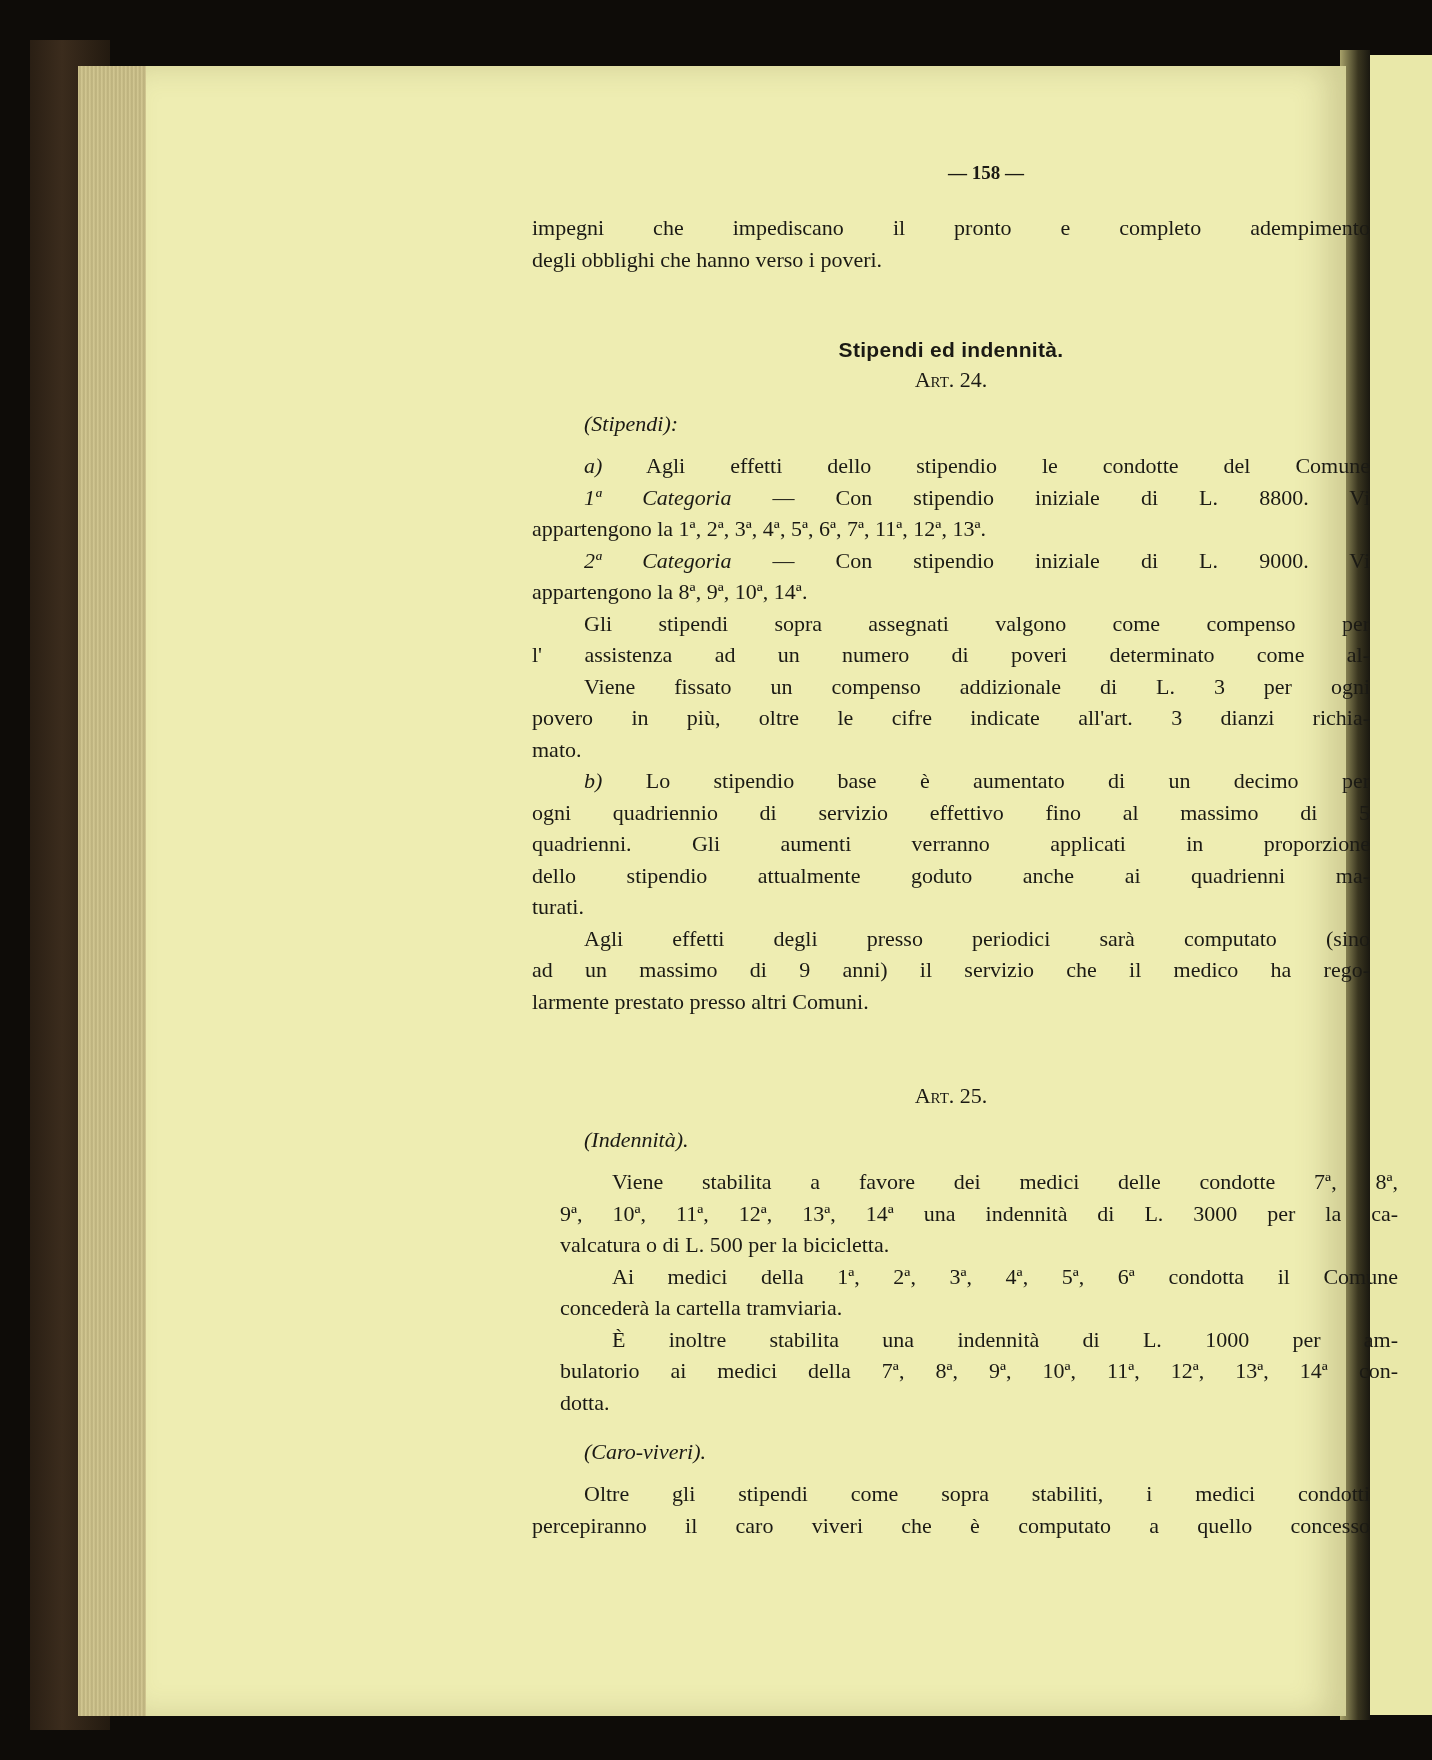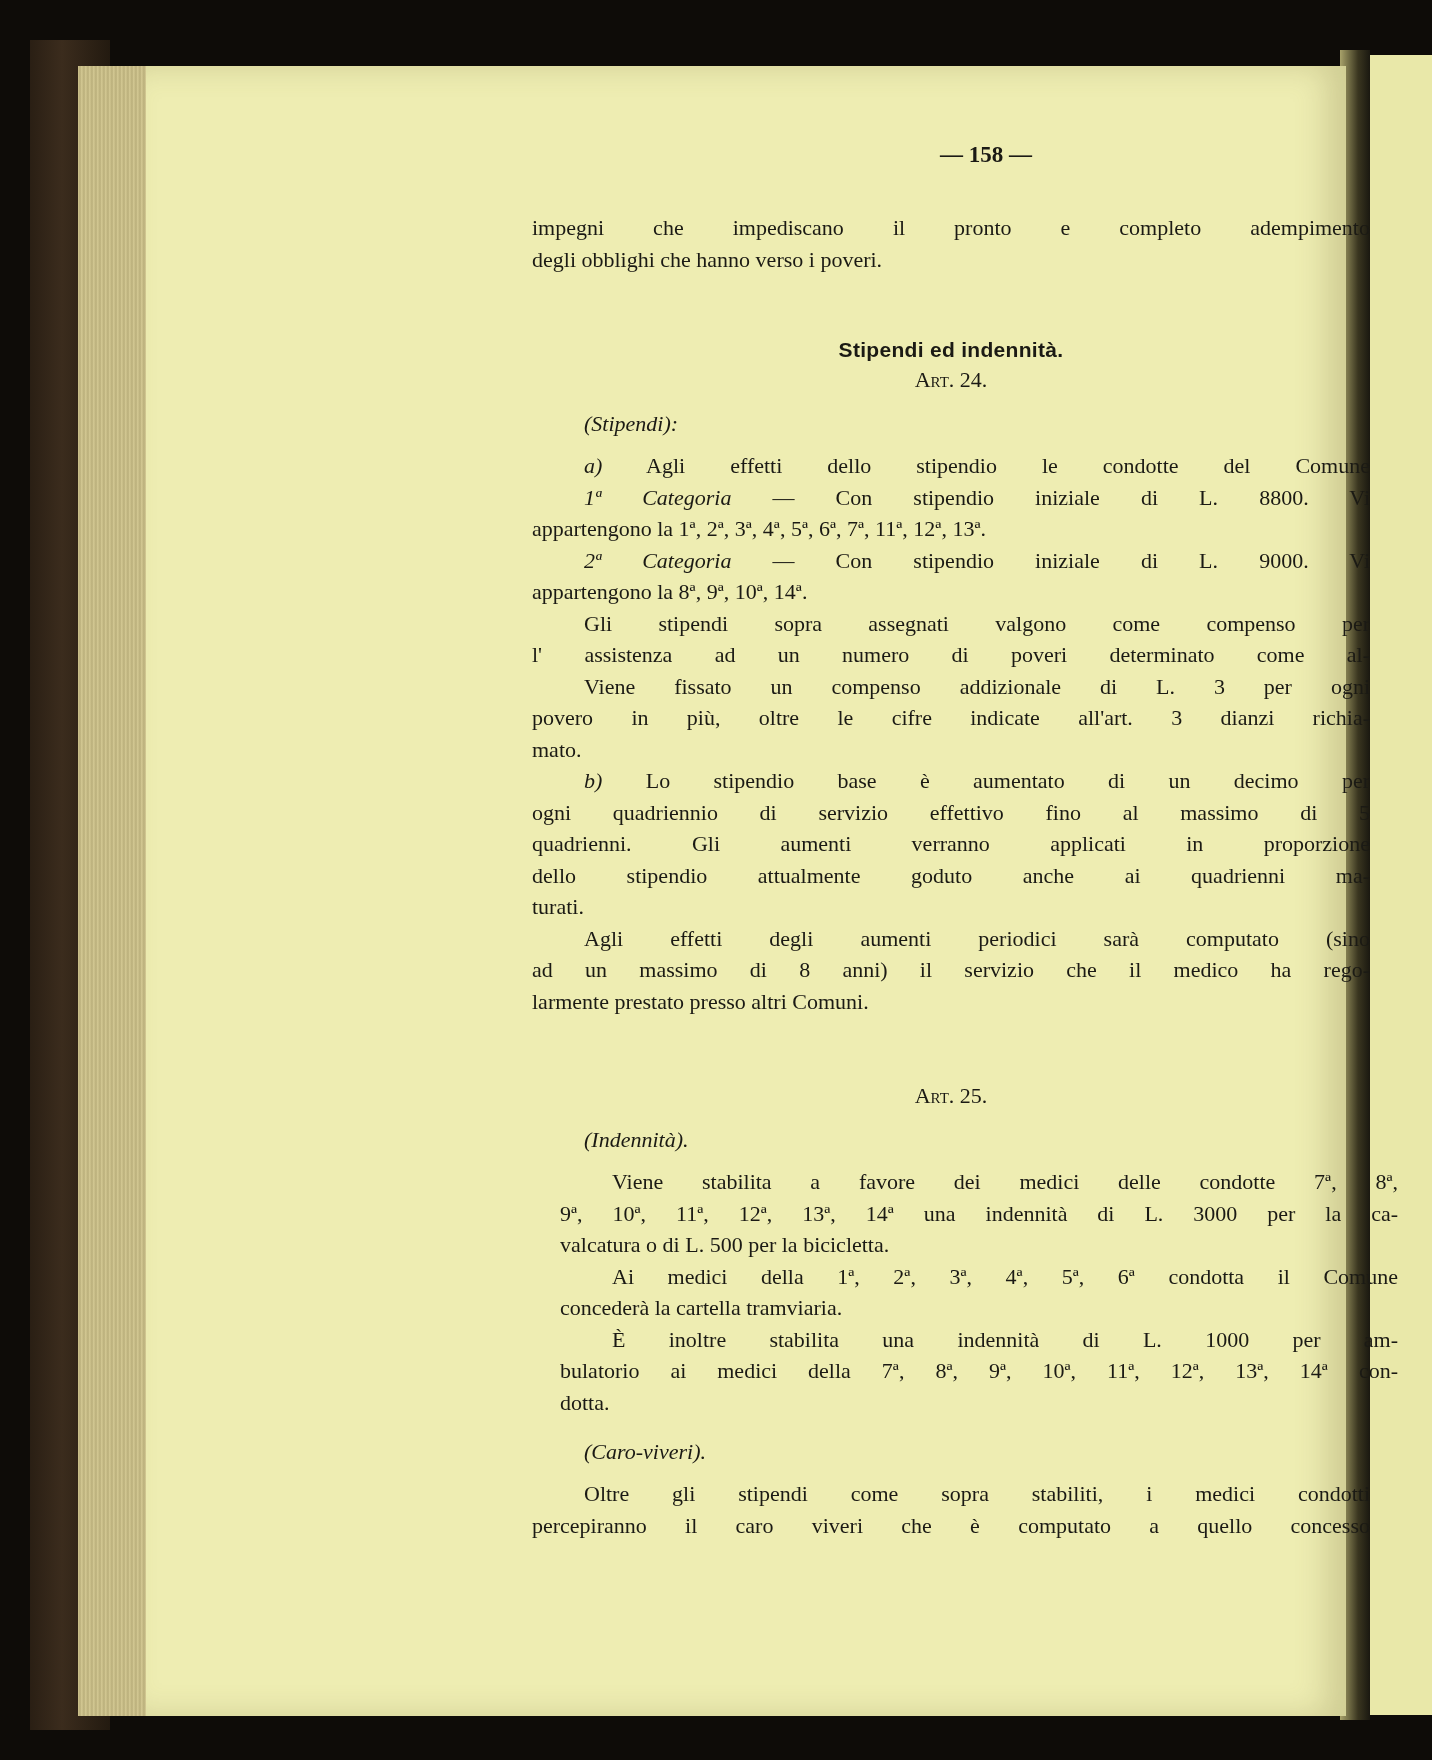--- a/index.html
+++ b/index.html
@@ -28,21 +28,21 @@
   .page {
     position:absolute; left:146px; top:66px; width:1200px; height:1650px;
     background:#eeedb2;
     box-shadow: inset -20px 0 30px rgba(120,110,60,0.25);
   }
   .content {
     position:absolute; left:386px; top:0; width:838px;
     color:#1b1a14;
     font-size:22px;
   }
-  .page-number { position:absolute; top:76px; left:0; width:100%; text-align:center; padding-left:70px; box-sizing:border-box; font-size:23px; font-weight:bold; }
+  .page-number { position:absolute; top:96px; left:0; width:100%; text-align:center; padding-left:70px; box-sizing:border-box; font-size:19px; font-weight:bold; }
   .block { position:absolute; left:0; width:838px; line-height:31.5px; text-align:justify; }
   .center { text-align:center; }
   .heading { font-weight:bold; font-family:"Liberation Sans","DejaVu Sans",sans-serif; font-size:21px; letter-spacing:0.3px;margin-top:22px; }
   .art { font-variant:small-caps; }
   i { font-style:italic; }
   .line { display:block; }
   .jl { display:block; text-align:justify; text-align-last:justify; }
 </style>
 </head>
 <body>
@@ -79,22 +79,22 @@
       <span class="jl" style="padding-left:52px;">Gli stipendi sopra assegnati valgono come compenso per</span>
       <span class="jl">l' assistenza ad un numero di poveri determinato come al-</span>
       <span class="jl" style="padding-left:52px;">Viene fissato un compenso addizionale di L. 3 per ogni</span>
       <span class="jl">povero in più, oltre le cifre indicate all'art. 3 dianzi richia-</span>
       <span class="line">mato.</span>
       <span class="jl" style="padding-left:52px;"><i>b)</i> <span>Lo stipendio base è aumentato di un decimo per</span></span>
       <span class="jl">ogni quadriennio di servizio effettivo fino al massimo di 5</span>
       <span class="jl">quadrienni. Gli aumenti verranno applicati in proporzione</span>
       <span class="jl">dello stipendio attualmente goduto anche ai quadrienni ma-</span>
       <span class="line">turati.</span>
-      <span class="jl" style="padding-left:52px;">Agli effetti degli aumenti periodici sarà computato (sino</span>
-      <span class="jl">ad un massimo di 8 anni) il servizio che il medico ha rego-</span>
+      <span class="jl" style="padding-left:52px;">Agli effetti degli presso periodici sarà computato (sino</span>
+      <span class="jl">ad un massimo di 9 anni) il servizio che il medico ha rego-</span>
       <span class="line">larmente prestato presso altri Comuni.</span>
     </div>
 
     <div class="block center art" style="top:1014px;">Art. 25.</div>
 
     <div class="block" style="top:1058px; padding-left:52px; box-sizing:border-box;">
       <i>(Indennità).</i>
     </div>
 
     <div class="block" style="top:1100px;margin-left:28px;">

